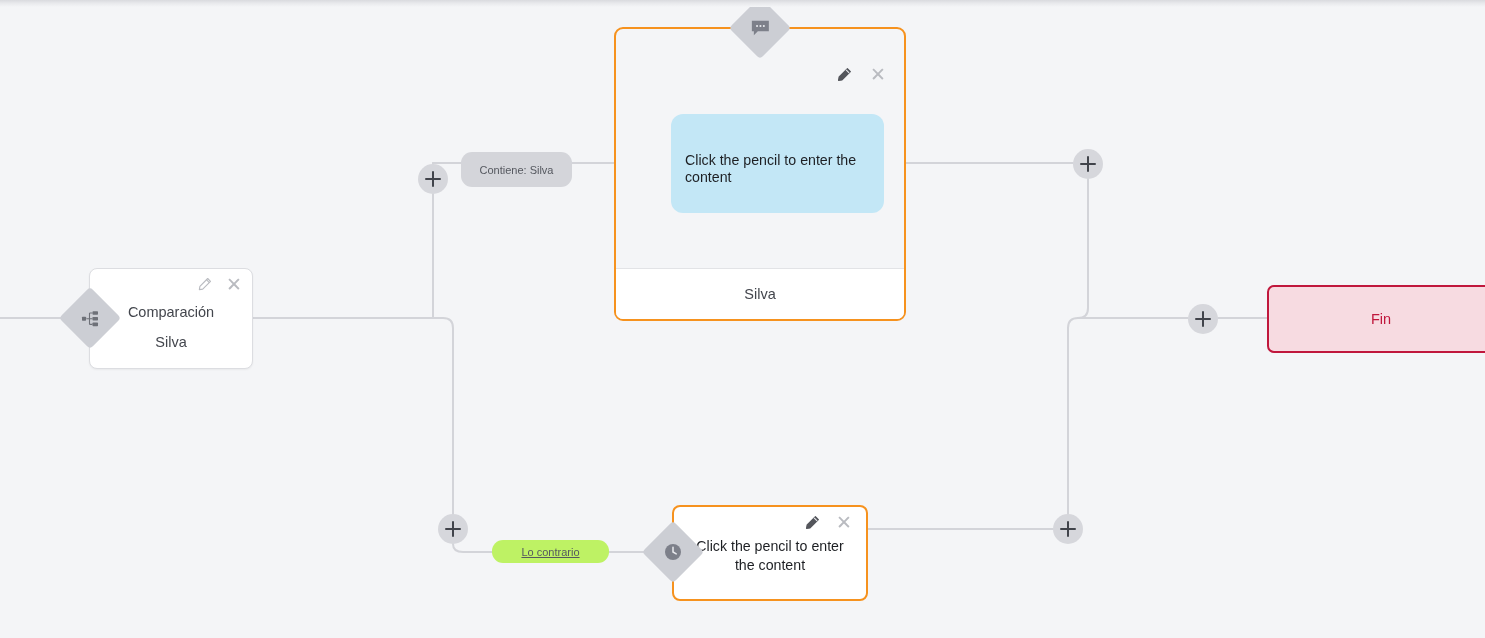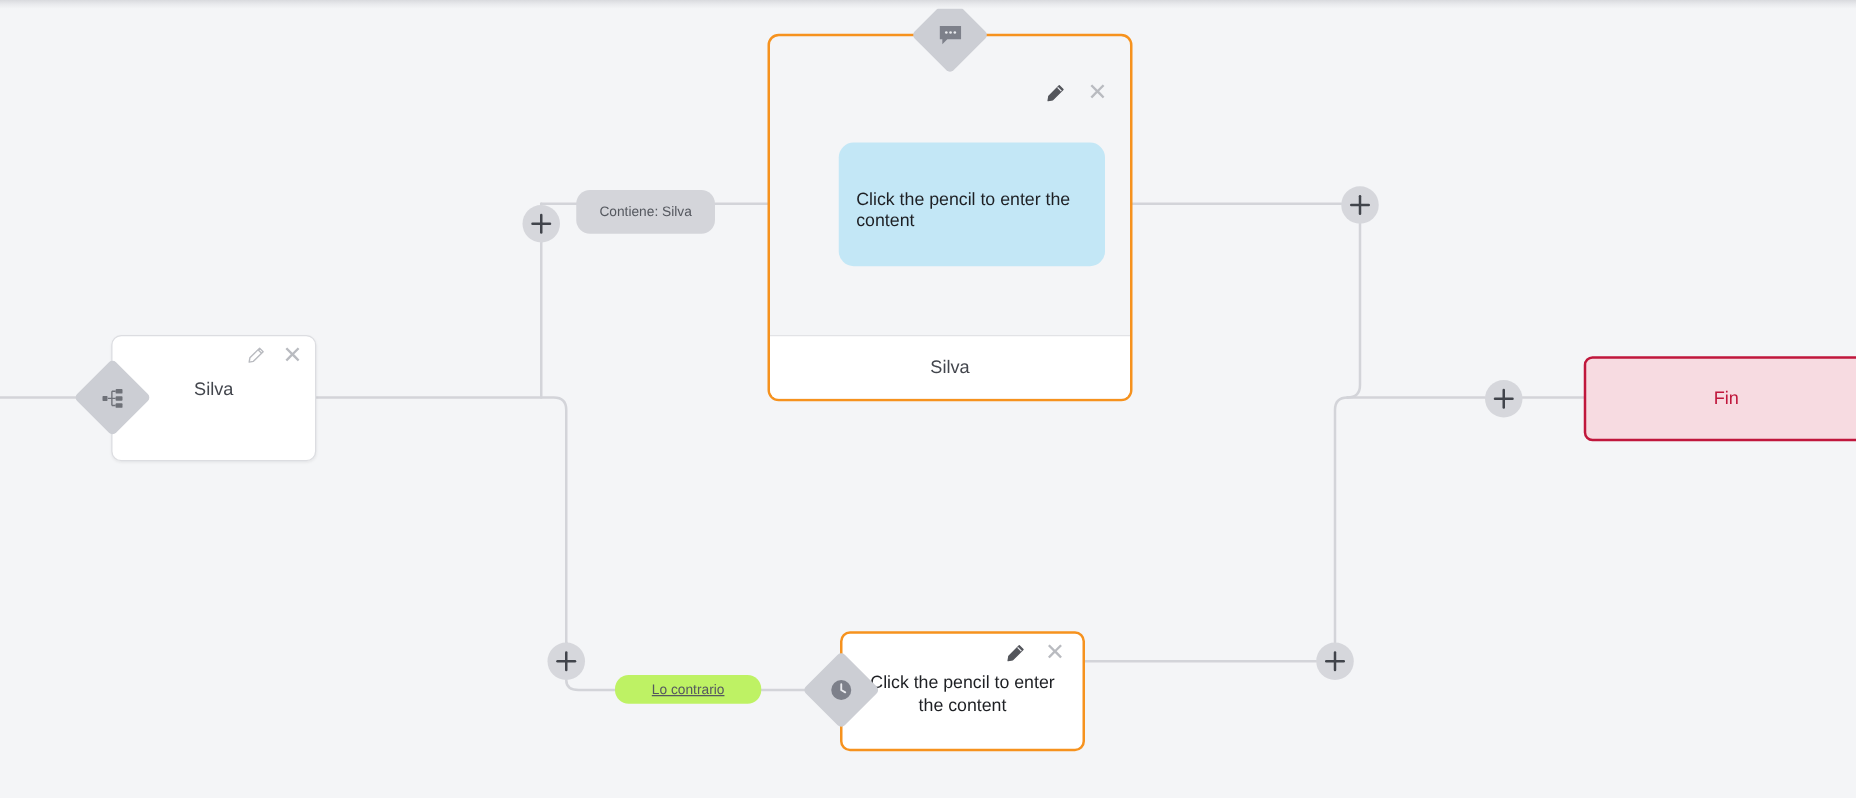--- a/index.html
+++ b/index.html
@@ -347,20 +347,21 @@
     <div class="card-actions">
       <span class="icon-btn pencil-ic">
         <svg width="15" height="15" viewBox="0 0 16 16" xmlns="http://www.w3.org/2000/svg">
           <path d="M11.4 1.6 l3 3 -8.3 8.3 -3.6 0.6 0.6 -3.6 z" fill="none" stroke="#b9bbc0" stroke-width="1.2" stroke-linejoin="round"></path>
           <path d="M10.1 2.9 l3 3" stroke="#b9bbc0" stroke-width="1.2"></path>
         </svg>
       </span>
       <span class="icon-btn close-ic">✕</span>
     </div>
     <div class="labels">
+      <div>Comparación</div>
       <div>Silva</div>
     </div>
   </div>
 
   <div class="node" id="node-message">
     <div class="card-actions">
       <span class="icon-btn pencil-ic">
         <svg width="16" height="16" viewBox="0 0 16 16" xmlns="http://www.w3.org/2000/svg">
           <path d="M11.4 1.6 l3 3 -8.3 8.3 -3.6 0.6 0.6 -3.6 z" fill="#54565c" stroke="#54565c" stroke-width="1.1" stroke-linejoin="round"></path>
           <path d="M10.1 2.9 l3 3" stroke="#e9eaee" stroke-width="1.1"></path>

